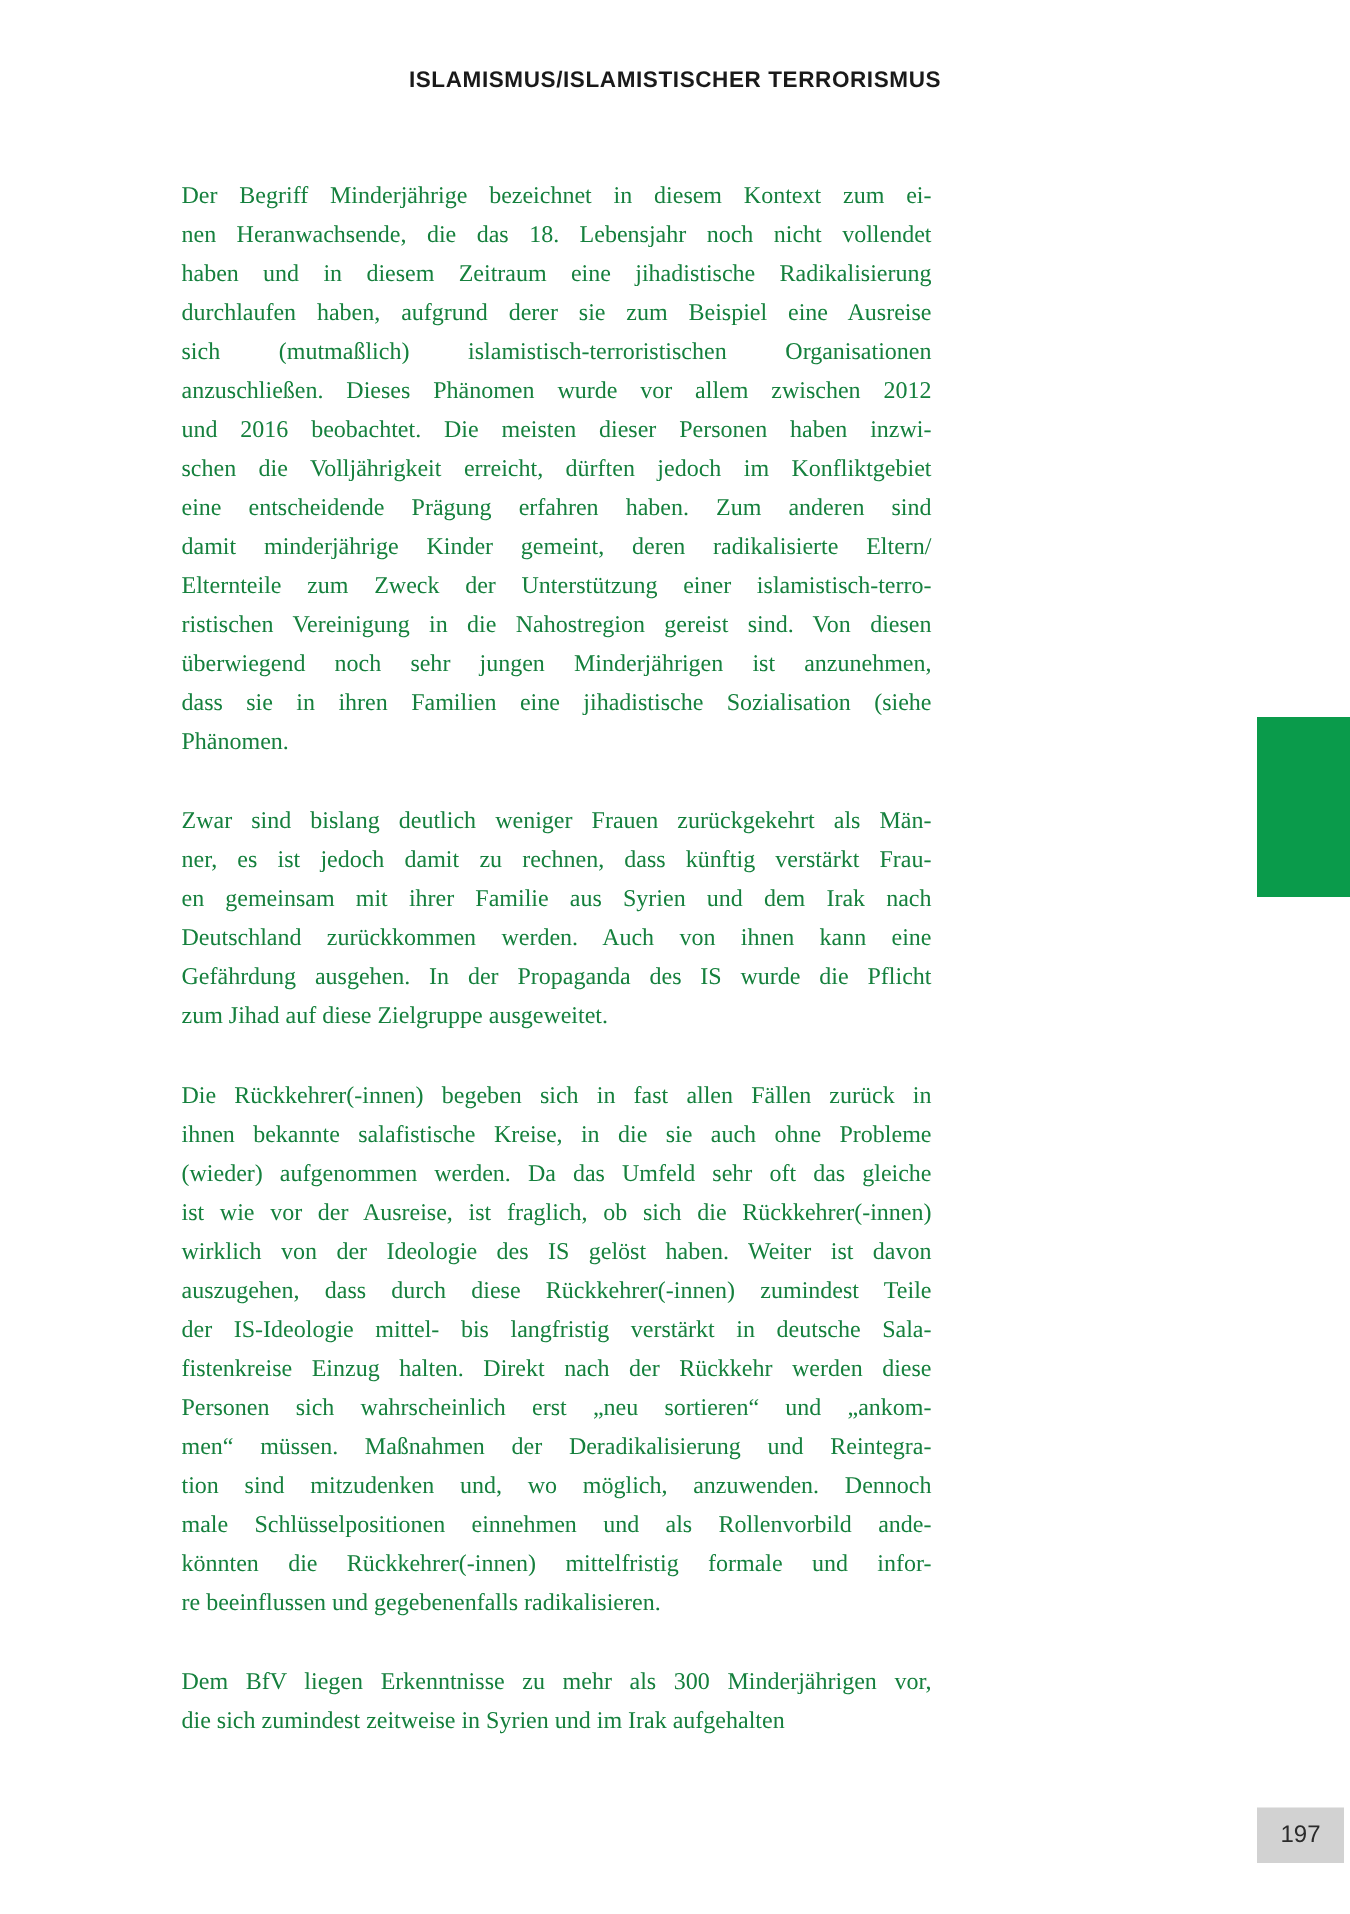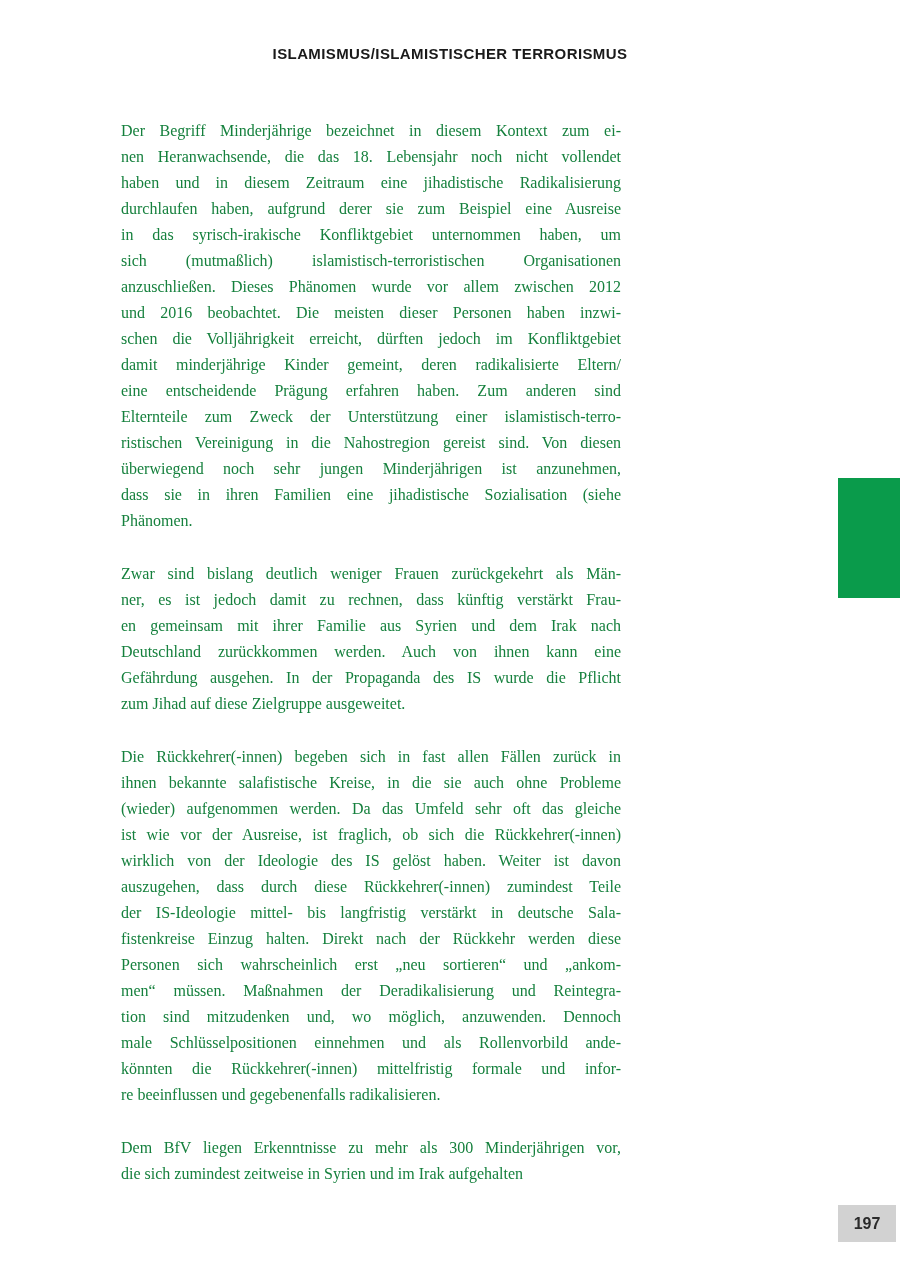--- a/index.html
+++ b/index.html
@@ -58,43 +58,42 @@
     position: absolute;
     top: 1205px;
     left: 838px;
     width: 58px;
     height: 37px;
     display: flex;
     align-items: center;
     justify-content: center;
     font-family: "Liberation Sans", sans-serif;
     font-size: 16px;
-    font-weight: 700;
+    font-weight: 400;
     color: #2b2b2b;
   }
 </style>
 </head>
 <body>
 
 <div class="page">
   <div class="running-header">ISLAMISMUS/ISLAMISTISCHER TERRORISMUS</div>
 
   <div class="body-text">
       <div class="paragraph">
         <div class="line">Der Begriff Minderjährige bezeichnet in diesem Kontext zum ei-</div>
         <div class="line">nen Heranwachsende, die das 18. Lebensjahr noch nicht vollendet</div>
         <div class="line">haben und in diesem Zeitraum eine jihadistische Radikalisierung</div>
         <div class="line">durchlaufen haben, aufgrund derer sie zum Beispiel eine Ausreise</div>
-        <div class="line">in das syrisch-irakische Konfliktgebiet unternommen haben, um</div>
         <div class="line">sich (mutmaßlich) islamistisch-terroristischen Organisationen</div>
         <div class="line">anzuschließen. Dieses Phänomen wurde vor allem zwischen 2012</div>
         <div class="line">und 2016 beobachtet. Die meisten dieser Personen haben inzwi-</div>
         <div class="line">schen die Volljährigkeit erreicht, dürften jedoch im Konfliktgebiet</div>
+        <div class="line">eine entscheidende Prägung erfahren haben. Zum anderen sind</div>
         <div class="line">damit minderjährige Kinder gemeint, deren radikalisierte Eltern/</div>
-        <div class="line">eine entscheidende Prägung erfahren haben. Zum anderen sind</div>
         <div class="line">Elternteile zum Zweck der Unterstützung einer islamistisch-terro-</div>
         <div class="line">ristischen Vereinigung in die Nahostregion gereist sind. Von diesen</div>
         <div class="line">überwiegend noch sehr jungen Minderjährigen ist anzunehmen,</div>
         <div class="line">dass sie in ihren Familien eine jihadistische Sozialisation (siehe</div>
         <div class="line para-end">Phänomen.</div>
       </div>
       <div class="paragraph">
         <div class="line">Zwar sind bislang deutlich weniger Frauen zurückgekehrt als Män-</div>
         <div class="line">ner, es ist jedoch damit zu rechnen, dass künftig verstärkt Frau-</div>
         <div class="line">en gemeinsam mit ihrer Familie aus Syrien und dem Irak nach</div>

